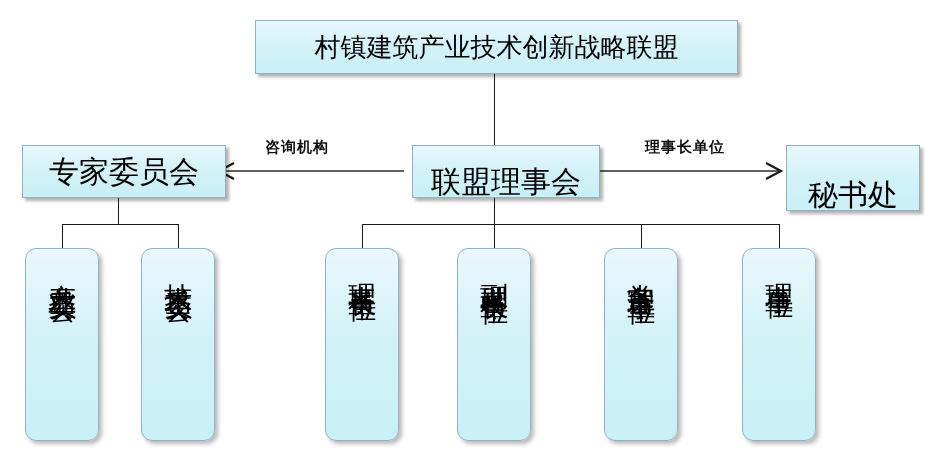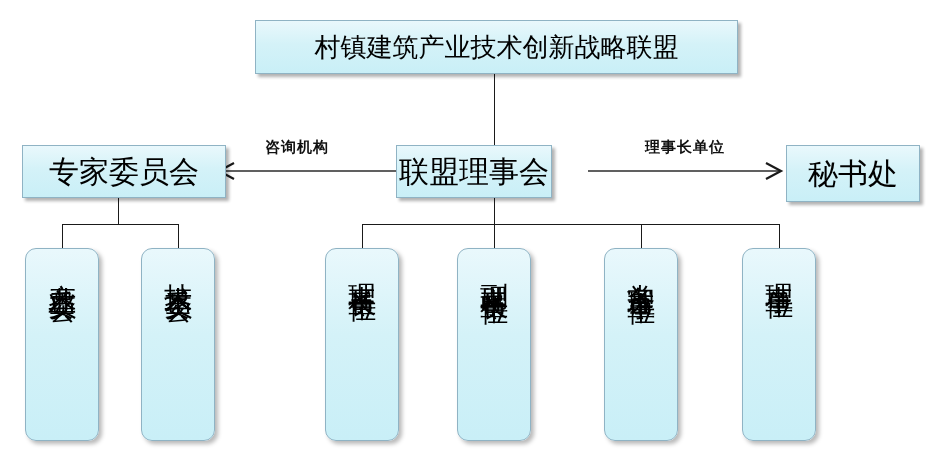--- a/index.html
+++ b/index.html
@@ -129,25 +129,25 @@
   <div class="edge-label" style="left:645px; top:138px;">理事长单位</div>
 
   <div class="box" style="left:255px; top:20px; width:483px; height:54px;">
     <span class="box-label h-text-big">村镇建筑产业技术创新战略联盟</span>
   </div>
 
   <div class="box" style="left:22px; top:145px; width:204px; height:53px;align-items:center;">
     <span class="box-label h-text">专家委员会</span>
   </div>
 
-  <div class="box" style="left:396px; top:145px; width:156px; height:53px;">
+  <div class="box" style="left:412px; top:145px; width:188px; height:53px;align-items:flex-end;">
     <span class="box-label h-text">联盟理事会</span>
   </div>
 
-  <div class="box" style="left:786px; top:145px; width:134px; height:57px;">
+  <div class="box" style="left:786px; top:145px; width:134px; height:66px;align-items:flex-end;">
     <span class="box-label h-text">秘书处</span>
   </div>
 
   <div class="box rounded v-box" style="left:25px; top:248px; width:74px; height:193px;">
     <span class="v-text">产业委员会</span>
   </div>
 
   <div class="box rounded v-box" style="left:141px; top:248px; width:74px; height:193px;">
     <span class="v-text">技术委员会</span>
   </div>

